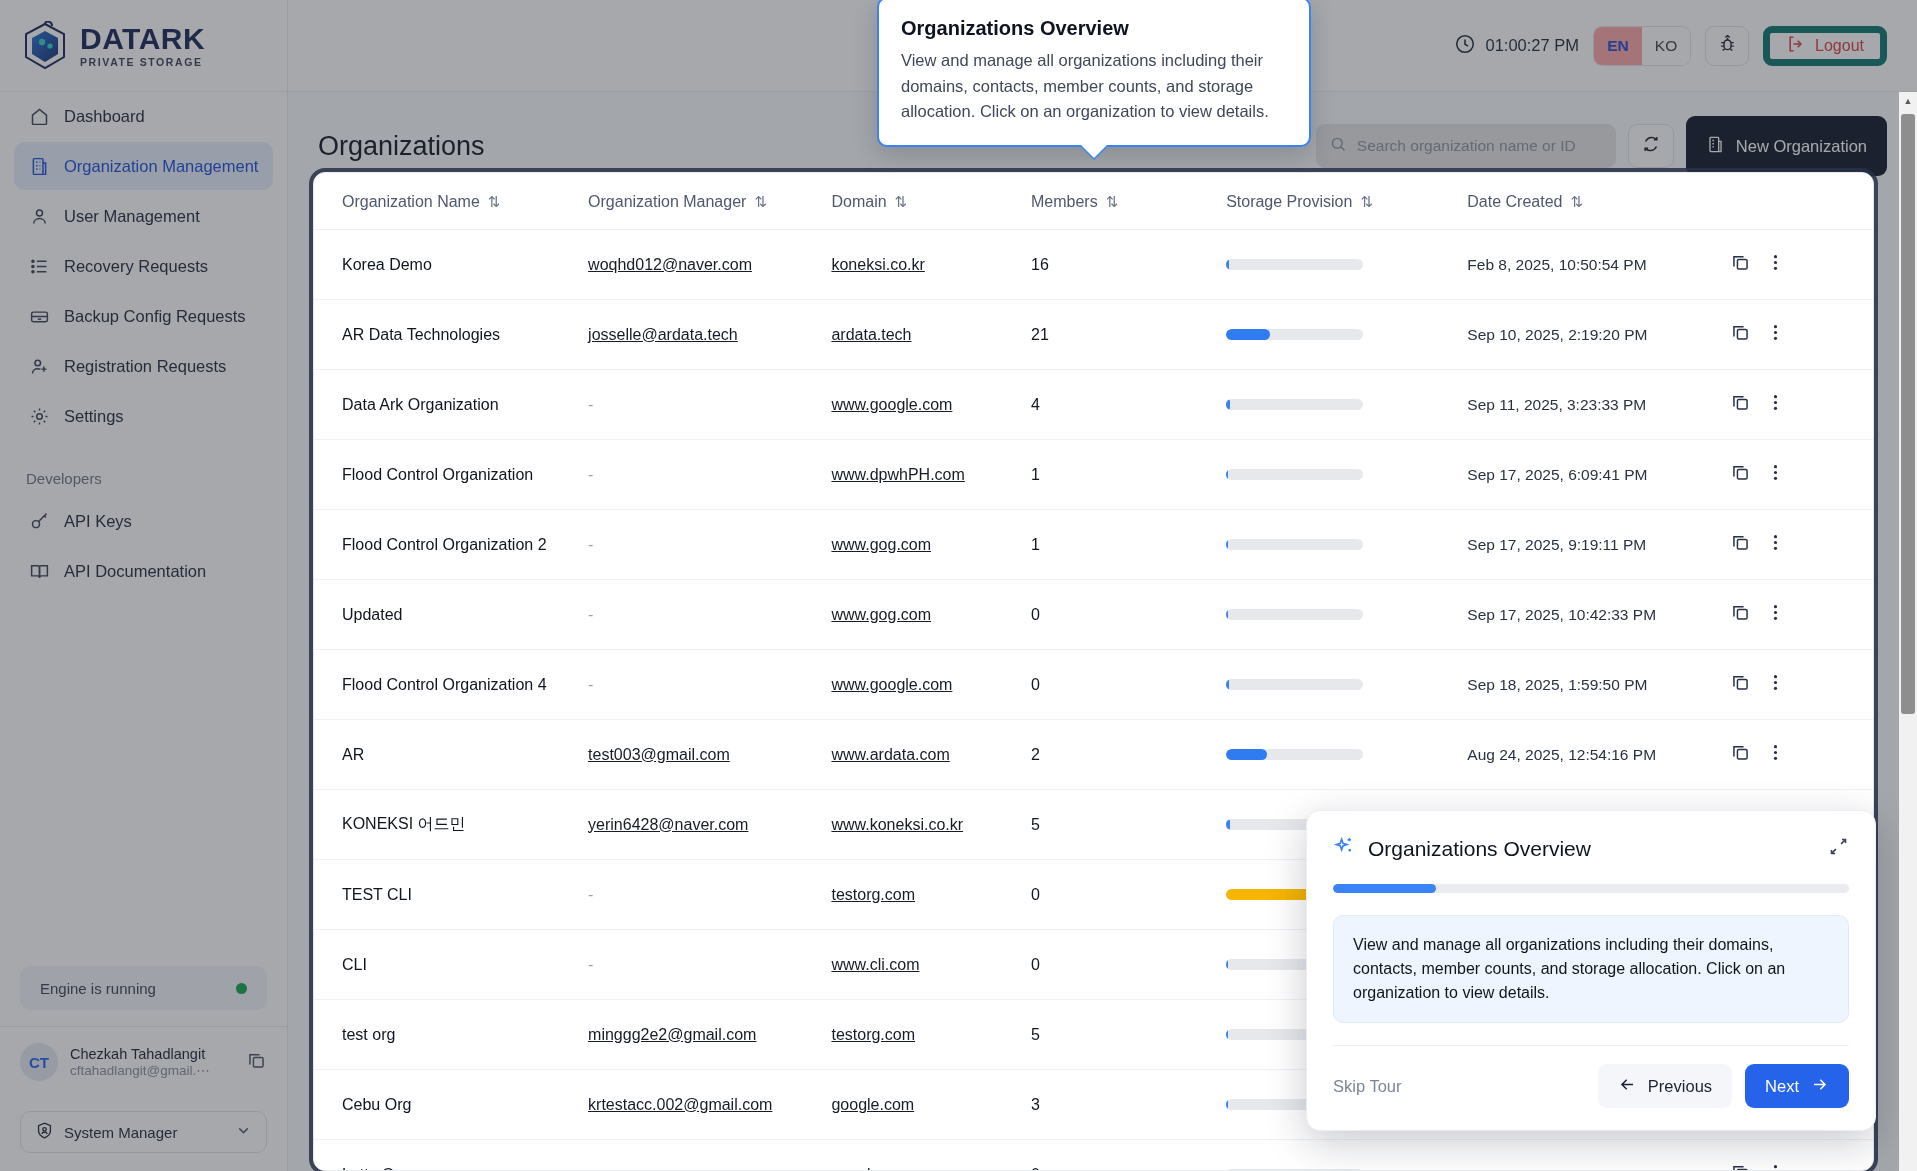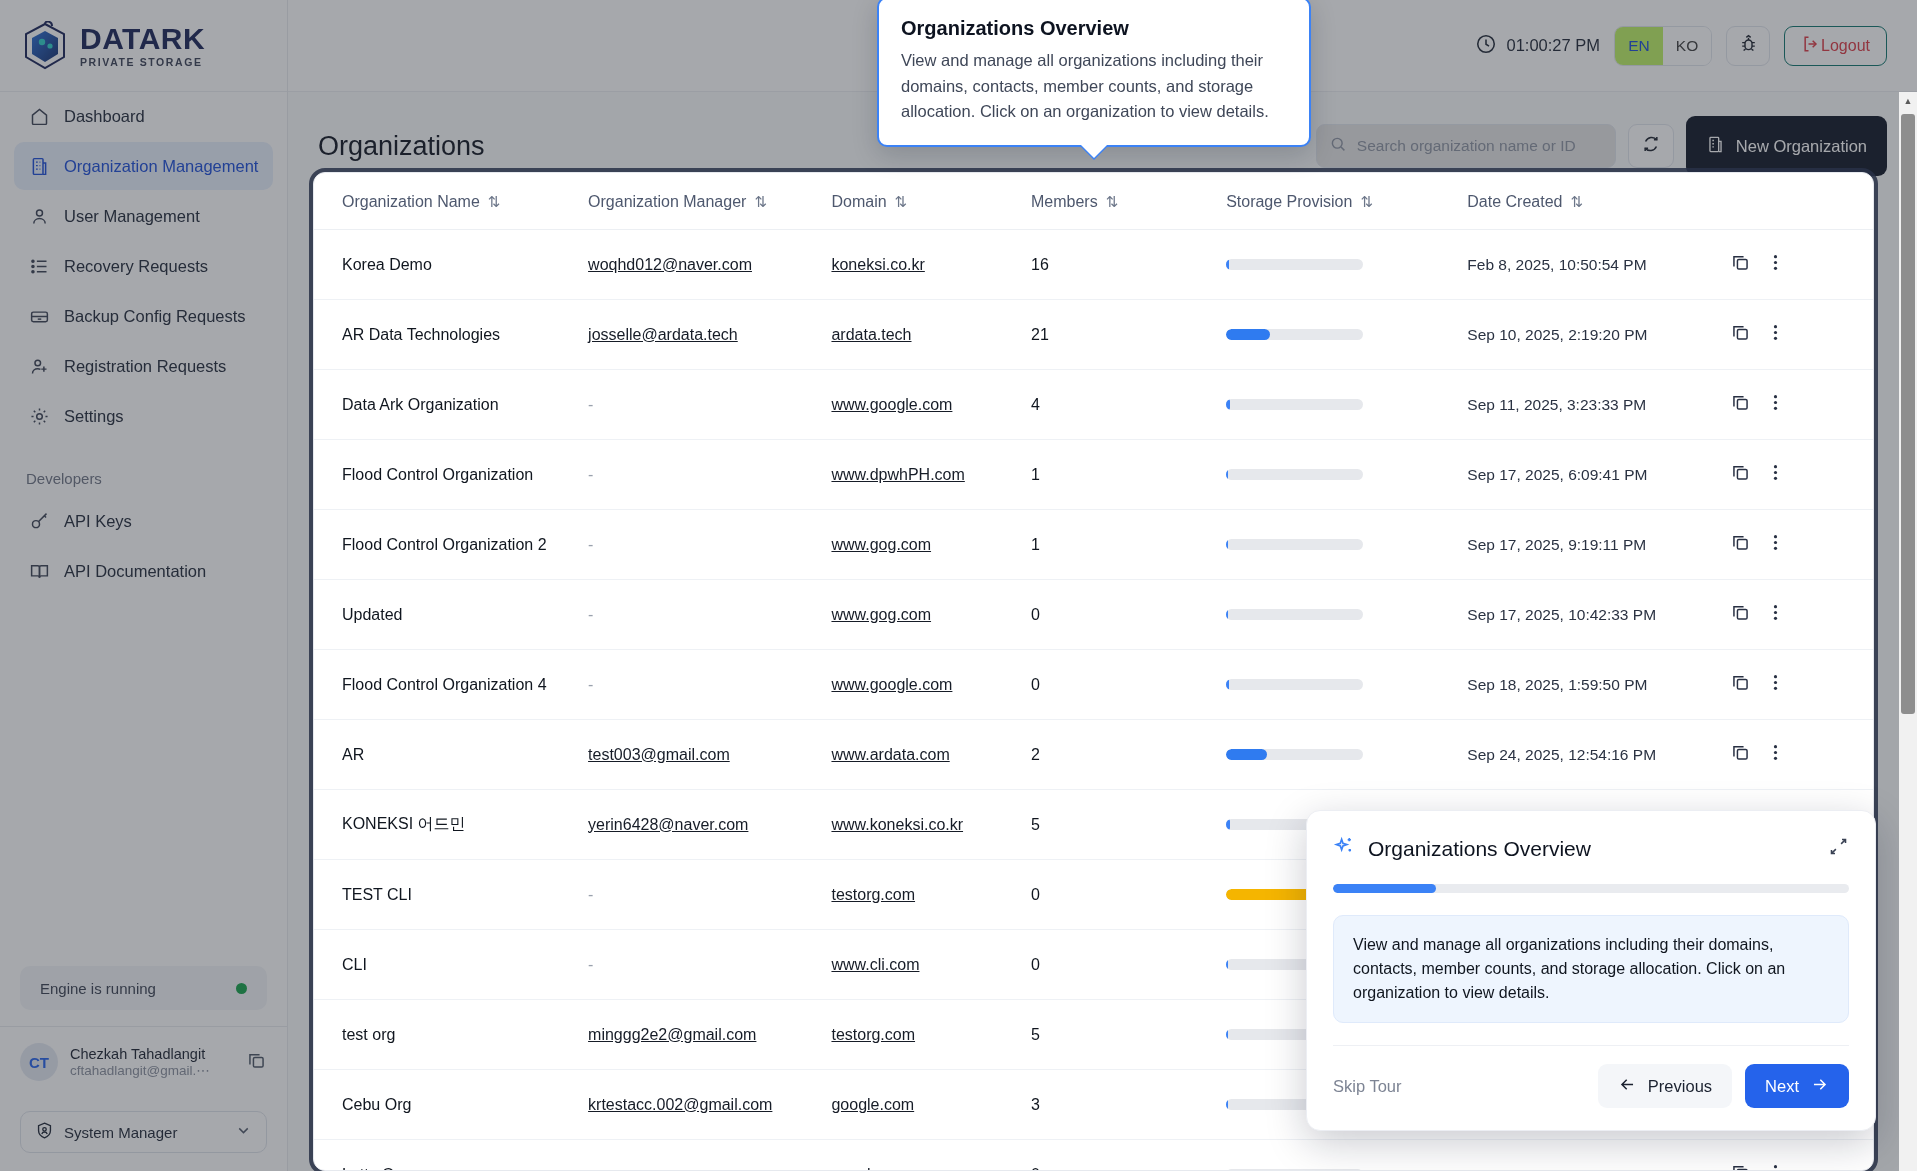--- a/index.html
+++ b/index.html
@@ -55,25 +55,25 @@
   }
   .role-select .chev { margin-left:auto; color:#525b6b; }
 
   
   .main { position:absolute; left:288px; top:0; right:0; bottom:0; background:#fafbfc; }
   .topbar { height:92px; display:flex; align-items:center; justify-content:flex-end; gap:14px;
             padding-right:30px; border-bottom:1px solid #eceef2; background:#fff; }
   .clock { display:flex; align-items:center; gap:10px; font-size:16.5px; color:#1f2736; }
   .lang-toggle { display:flex; border:1px solid #e1e5ec; border-radius:9px; overflow:hidden; height:40px; }
   .lang-btn { width:48px; display:flex; align-items:center; justify-content:center; font-size:15.5px; color:#404040; cursor:pointer; background:#fff;}
-  .lang-btn.sel { background:#bef264; color:#1d4ed8; font-weight:400;}
+  .lang-btn.sel { background:#fca5a5; color:#1d4ed8; font-weight:700;}
   .icon-btn { width:44px; height:40px; border:1px solid #e1e5ec; border-radius:9px; background:#fff;
               display:flex; align-items:center; justify-content:center; cursor:pointer; }
-  .logout-btn { height:40px; border:1px solid #0f766e; border-radius:9px; background:#fff; color:#dc3b46;
-                display:flex; align-items:center; padding:0 16px; font-size:16px; cursor:pointer;}
+  .logout-btn { height:40px; border:7px solid #0f766e; border-radius:9px; background:#fff; color:#dc3b46;
+                display:flex; align-items:center; gap:9px; padding:0 16px; font-size:16px; cursor:pointer;}
 
   .page-head { display:flex; align-items:center; padding:24px 30px 0 30px; }
   .page-title { font-size:27px; color:#101521; font-weight:400; }
   .head-right { margin-left:auto; display:flex; align-items:center; gap:12px; }
   .search-box { position:relative; width:300px; height:44px; }
   .search-box input {
     width:100%; height:100%; border:1px solid #e1e5ec; border-radius:9px;
     padding:0 14px 0 40px; font-size:15.5px; color:#1f2736; background:#e5e5e5;
     font-family:"Liberation Sans", sans-serif;
   }
@@ -586,21 +586,21 @@
           <tr>
             <td class="c-name">AR</td>
             <td class="c-mgr"><span class="link">test003@gmail.com</span></td>
             <td class="c-dom"><span class="link">www.ardata.com</span></td>
             <td class="c-mem num">2</td>
             <td class="c-sto">
               <div class="bar-track">
                 <div class="bar-fill" style="width: 30%; background: rgb(47, 123, 240);"></div>
               </div>
             </td>
-            <td class="c-date"><span class="date-txt">Sep 24, 2025, 12:54:16 PM</span></td>
+            <td class="c-date"><span class="date-txt">Aug 24, 2025, 12:54:16 PM</span></td>
             <td class="c-act">
               <div class="acts">
                 <span><svg width="21" height="21" viewBox="0 0 24 24" fill="none" stroke="currentColor" stroke-width="1.7">
                     <rect x="8.5" y="8.5" width="11" height="11" rx="1.6"></rect>
                     <path d="M15.5 5.5h-11v11"></path>
                   </svg></span>
                 <span><svg width="5" height="21" viewBox="0 0 6 22">
                     <circle cx="3" cy="4" r="1.9" fill="currentColor"></circle>
                     <circle cx="3" cy="11" r="1.9" fill="currentColor"></circle>
                     <circle cx="3" cy="18" r="1.9" fill="currentColor"></circle>

